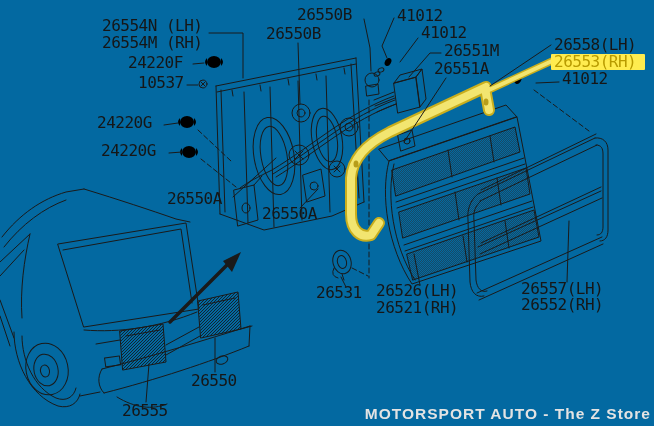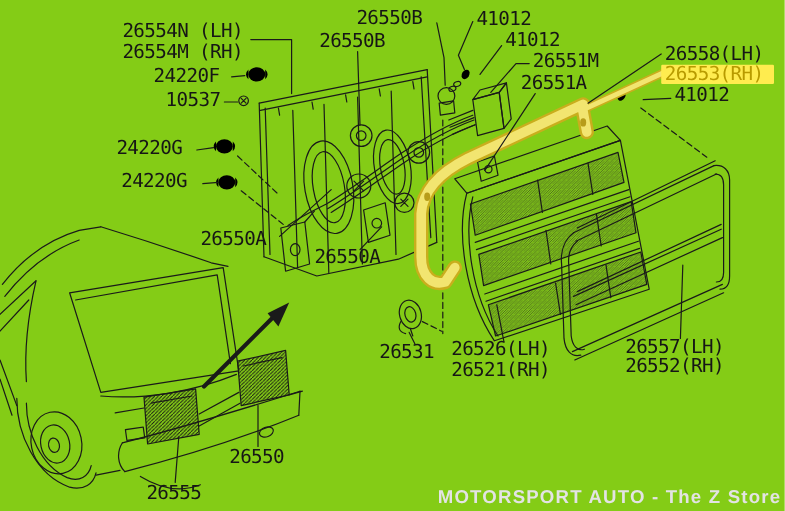--- a/index.html
+++ b/index.html
@@ -1,16 +1,16 @@
 <!DOCTYPE html>
 <html><head>
 <meta charset="utf-8">
 <style>
   html,body{margin:0;padding:0;background:#ffffff;}
-  #stage{position:relative;width:654px;height:426px;background:#84cc16;overflow:hidden;
+  #stage{position:relative;width:654px;height:426px;background:#0369a1;overflow:hidden;
          font-family:"DejaVu Sans Mono",monospace;}
   svg{display:block}
   
   .ln path,.ln ellipse,.ln circle,.ln rect,.ln polygon,.ln polyline{
       stroke:#1a1a1a;fill:none;stroke-width:1;stroke-linecap:round;stroke-linejoin:round;}
   .thick{stroke-width:3.5 !important;}
   .dash{stroke-dasharray:5 3;}
   .fillA{fill:url(#hatchA) !important;}
   .fillB{fill:url(#hatchB) !important;}
   .solid{fill:#1a1a1a !important;stroke:none !important;}

